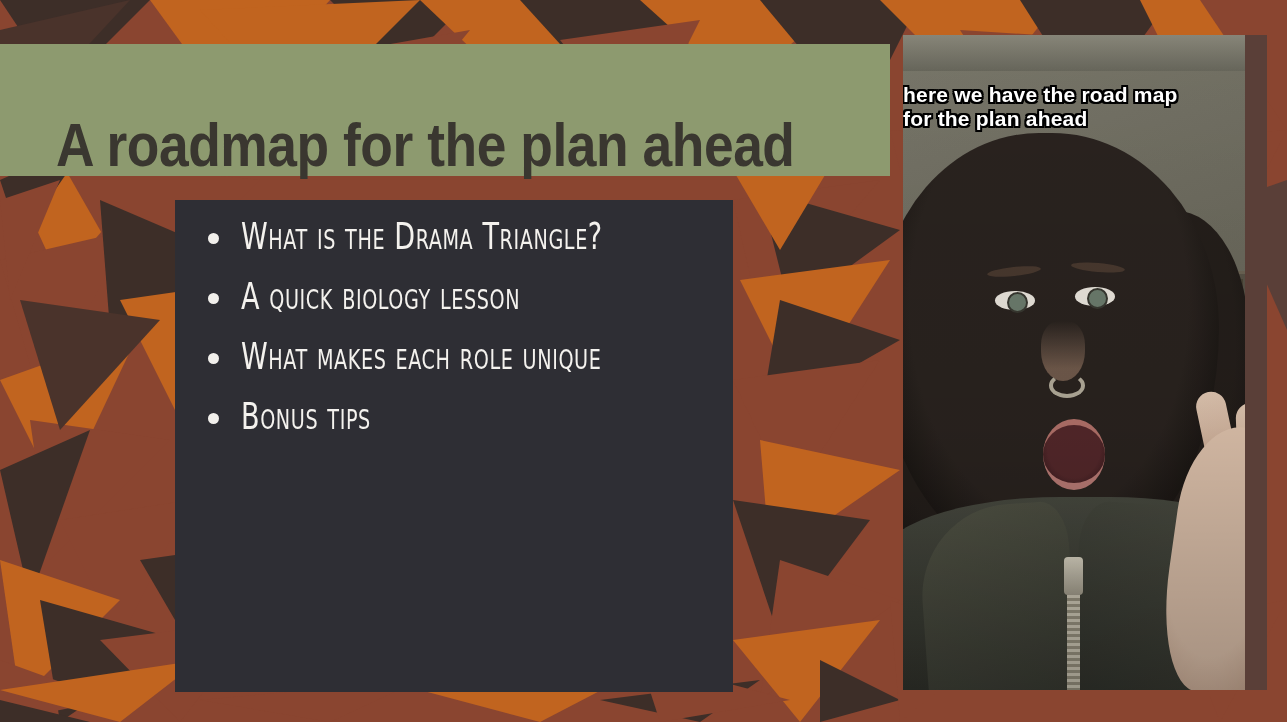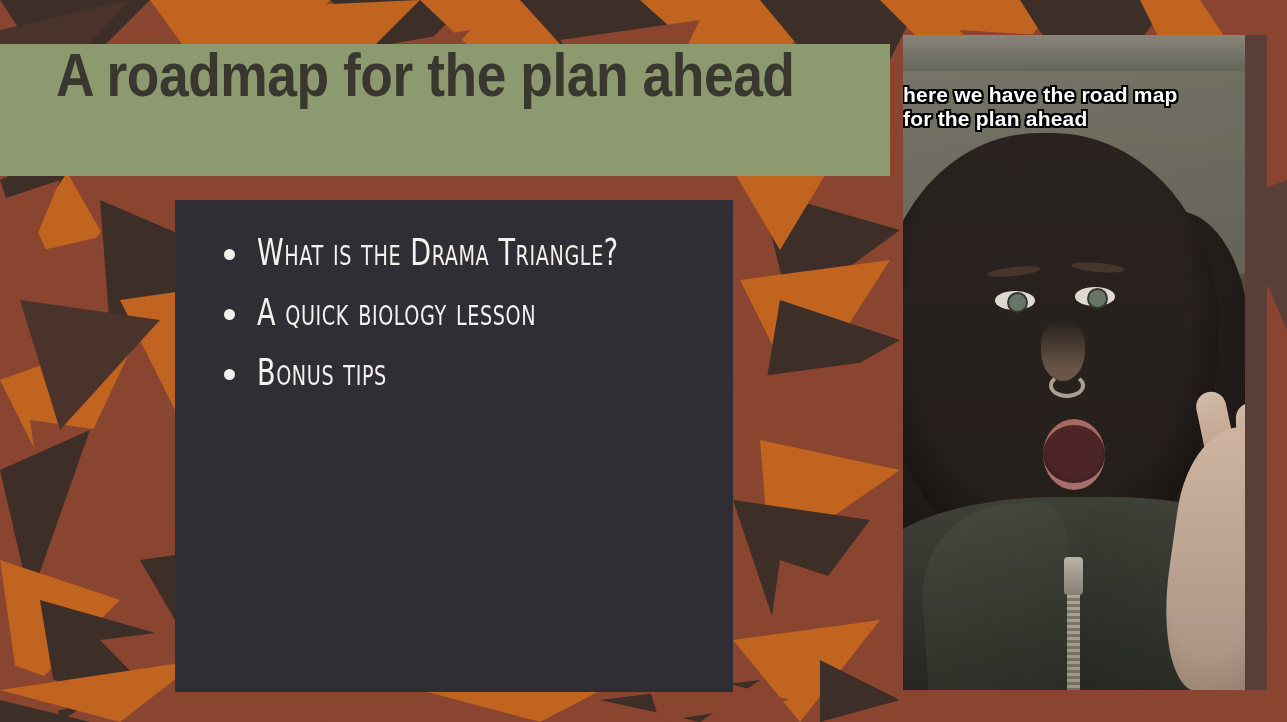--- a/index.html
+++ b/index.html
@@ -27,21 +27,21 @@
 
   
   #title-bar {
     position: absolute;
     left: 0;
     top: 44px;
     width: 890px;
     height: 132px;
     background: #8d9a6f;
     display: flex;
-    align-items: flex-start;
+    align-items: flex-end;
   }
   #title-text {
     margin-left: 56px;
     color: #3a3730;
     font-family: "Liberation Sans Narrow", "Liberation Sans", sans-serif;
     font-size: 62px;
     font-weight: bold;
     letter-spacing: -0.5px;
     transform: scaleX(0.86);
     transform-origin: left center;
@@ -53,21 +53,21 @@
   #bullet-panel {
     position: absolute;
     left: 175px;
     top: 200px;
     width: 558px;
     height: 492px;
     background: #2e2e34;
   }
   #bullet-list {
     list-style: none;
-    margin: 16px;
+    margin: 0;
     padding: 22px 0 0 0;
   }
   .bullet-row {
     display: flex;
     align-items: baseline;
     height: 60px;
   }
   .bullet-dot {
     width: 11px;
     height: 11px;
@@ -350,20 +350,24 @@
       <li class="bullet-row">
         <span class="bullet-dot"></span>
         <span class="bullet-label">What is the Drama Triangle?</span>
       </li>
       <li class="bullet-row">
         <span class="bullet-dot"></span>
         <span class="bullet-label">A quick biology lesson</span>
       </li>
       <li class="bullet-row">
         <span class="bullet-dot"></span>
+        <span class="bullet-label">What makes each role unique</span>
+      </li>
+      <li class="bullet-row">
+        <span class="bullet-dot"></span>
         <span class="bullet-label">Bonus tips</span>
       </li>
     </ul>
   </div>
 
   <div id="video-panel">
     <div id="video-scene">
       <div class="wall"></div>
       <div class="wall-trim"></div>
       <div class="picture-small"></div>

